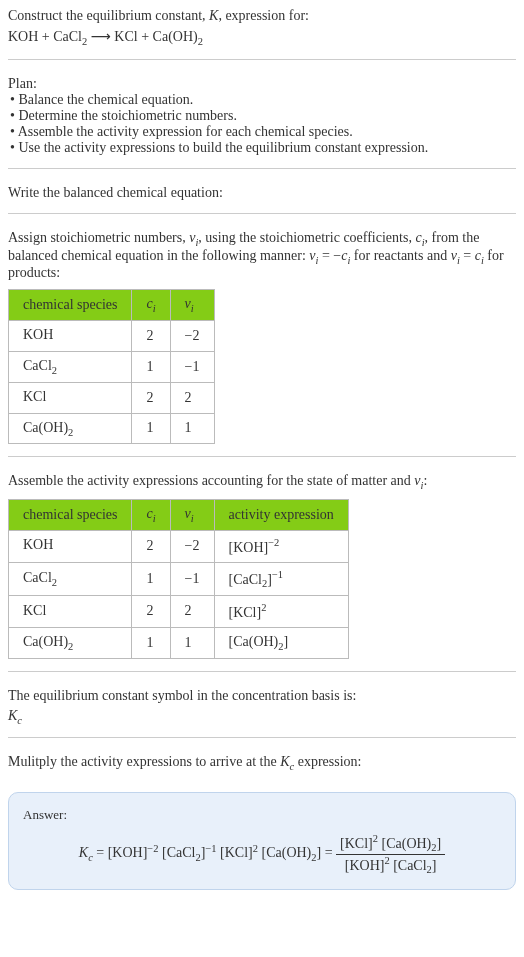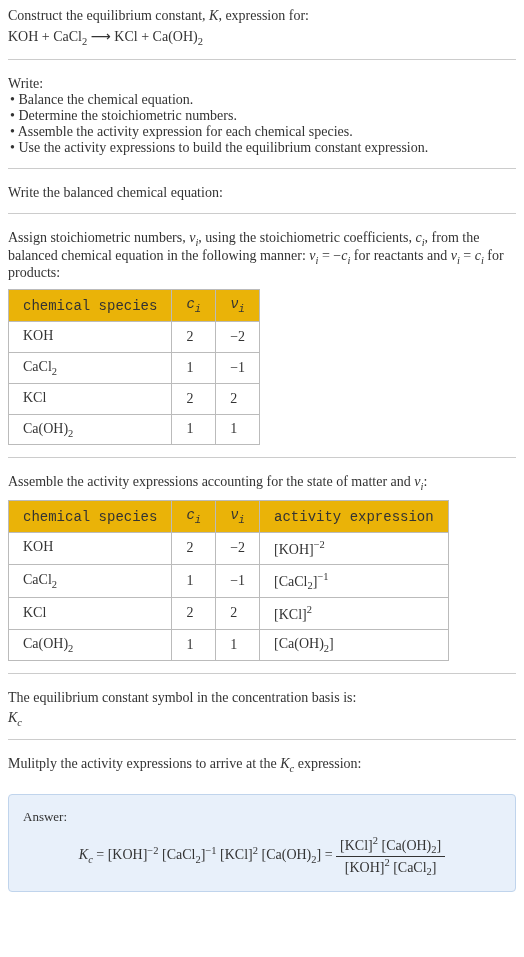--- a/index.html
+++ b/index.html
@@ -38,27 +38,26 @@
       border-collapse: collapse;
       margin-top: 8px;
     }
     th, td {
       border: 1px solid #bbb;
       padding: 6px 14px;
       text-align: left;
       font-weight: normal;
     }
     th {
-      background: #eab308;
-      font-family: Liberation Mono, monospace;
+      background: #84cc16;
     }
     .answer-box {
       background: #e8f0fa;
       border: 1px solid #c0d4ec;
-      border-radius: 4px;
+      border-radius: 10px;
       padding: 14px;
       margin-top: 8px;
     }
     .answer-label {
       font-size: 13px;
       margin-bottom: 10px;
     }
     .formula {
       text-align: center;
       font-family: Liberation Serif, serif;
@@ -92,21 +91,21 @@
 <div class="section">
   <div>
     <span>Construct the equilibrium constant, </span><span class="italic">K</span><span>, expression for:</span>
   </div>
   <div class="eq-line">
     <span>KOH + CaCl</span><span class="sub">2</span><span> ⟶ </span><span>KCl + Ca(OH)</span><span class="sub">2</span>
   </div>
 </div>
 
 <div class="section">
-  <div>Write:</div>
+  <div>Plan:</div>
   <div class="plan-list">
     <div class="plan-item">• Balance the chemical equation.</div>
     <div class="plan-item">• Determine the stoichiometric numbers.</div>
     <div class="plan-item">• Assemble the activity expression for each chemical species.</div>
     <div class="plan-item">• Use the activity expressions to build the equilibrium constant expression.</div>
   </div>
 </div>
 
 <div class="section">
   <div>Write the balanced chemical equation:</div>

